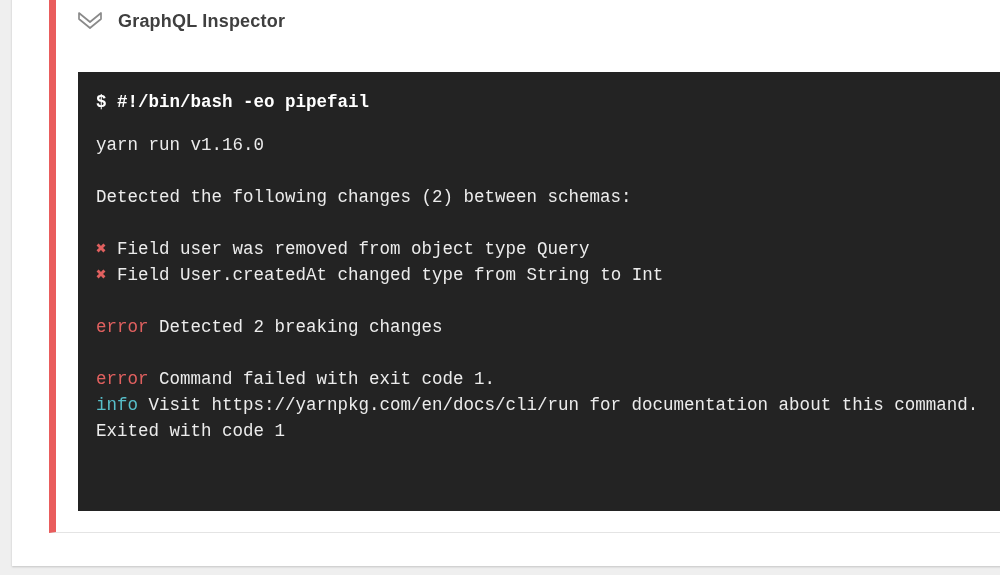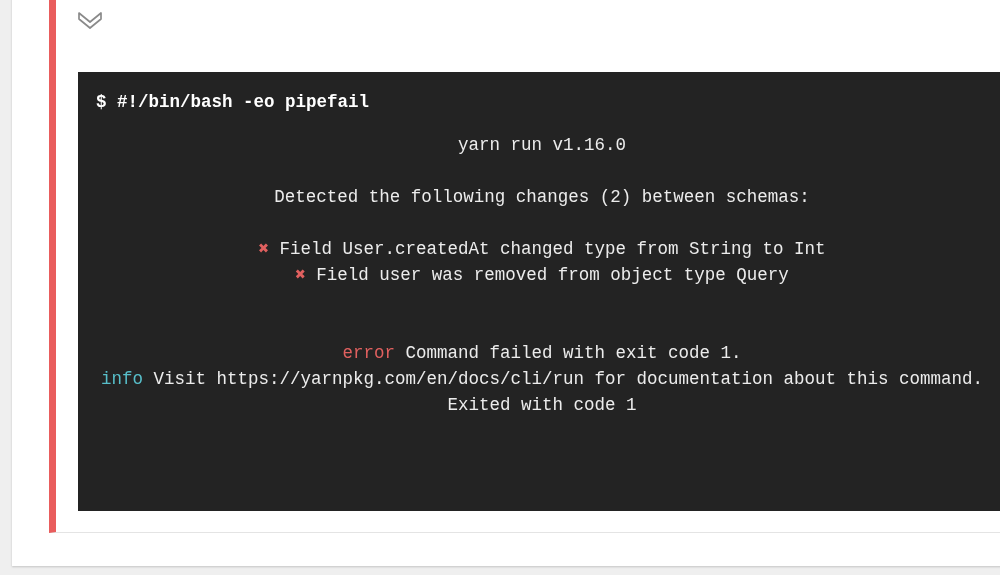--- a/index.html
+++ b/index.html
@@ -51,47 +51,49 @@
     color: var(--t-default, #ececec);
   }
   .line {
     height: 26px;
     line-height: 26px;
     white-space: pre;
     font-weight: normal;
     font-family: Liberation Mono, monospace;
   }
   .cmd-block .line { font-weight: bold; color: var(--t-bold, #ffffff); }
-  .out-block { margin-top: 17px; text-align: center; }
+  .out-block { margin-top: 17px; }
   .t-red  { color: var(--t-error, #e0605f); }
   .t-cyan { color: var(--t-info, #57bec9); }
   .t-dim  { color: var(--t-dim, #9d9d9d); }
 </style>
 </head>
 <body>
 
 <div class="outer-panel">
   <div class="step-card">
     <div class="card-header">
       <svg class="collapse-icon" width="28" height="22" viewBox="0 0 28 22">
         <polygon points="3,3 14,12 25,3 25,9 14,18 3,9" fill="none" stroke="#8a8a8a" stroke-width="1.7" stroke-linejoin="round"></polygon>
       </svg>
+      <span class="card-title">GraphQL Inspector</span>
     </div>
     <div class="terminal">
       <div class="cmd-block" id="cmd-block">
           <div class="line"><span>$ #!/bin/bash -eo pipefail</span></div>
         </div>
       <div class="out-block" id="out-block">
           <div class="line"><span>yarn run v1.16.0</span></div>
           <div class="line">&nbsp;</div>
           <div class="line"><span>Detected the following changes (2) between schemas:</span></div>
           <div class="line">&nbsp;</div>
+          <div class="line"><span class="t-red">✖</span><span> Field user was removed from object type Query</span></div>
           <div class="line"><span class="t-red">✖</span><span> Field User.createdAt changed type from String to Int</span></div>
-          <div class="line"><span class="t-red">✖</span><span> Field user was removed from object type Query</span></div>
           <div class="line">&nbsp;</div>
+          <div class="line"><span class="t-red">error</span><span> Detected 2 breaking changes</span></div>
           <div class="line">&nbsp;</div>
           <div class="line"><span class="t-red">error</span><span> Command failed with exit code 1.</span></div>
           <div class="line"><span class="t-cyan">info</span><span> Visit https://yarnpkg.com/en/docs/cli/run for documentation about this command.</span></div>
           <div class="line"><span>Exited with code 1</span></div>
         </div>
     </div>
   </div>
 </div>
 
 </body></html>

